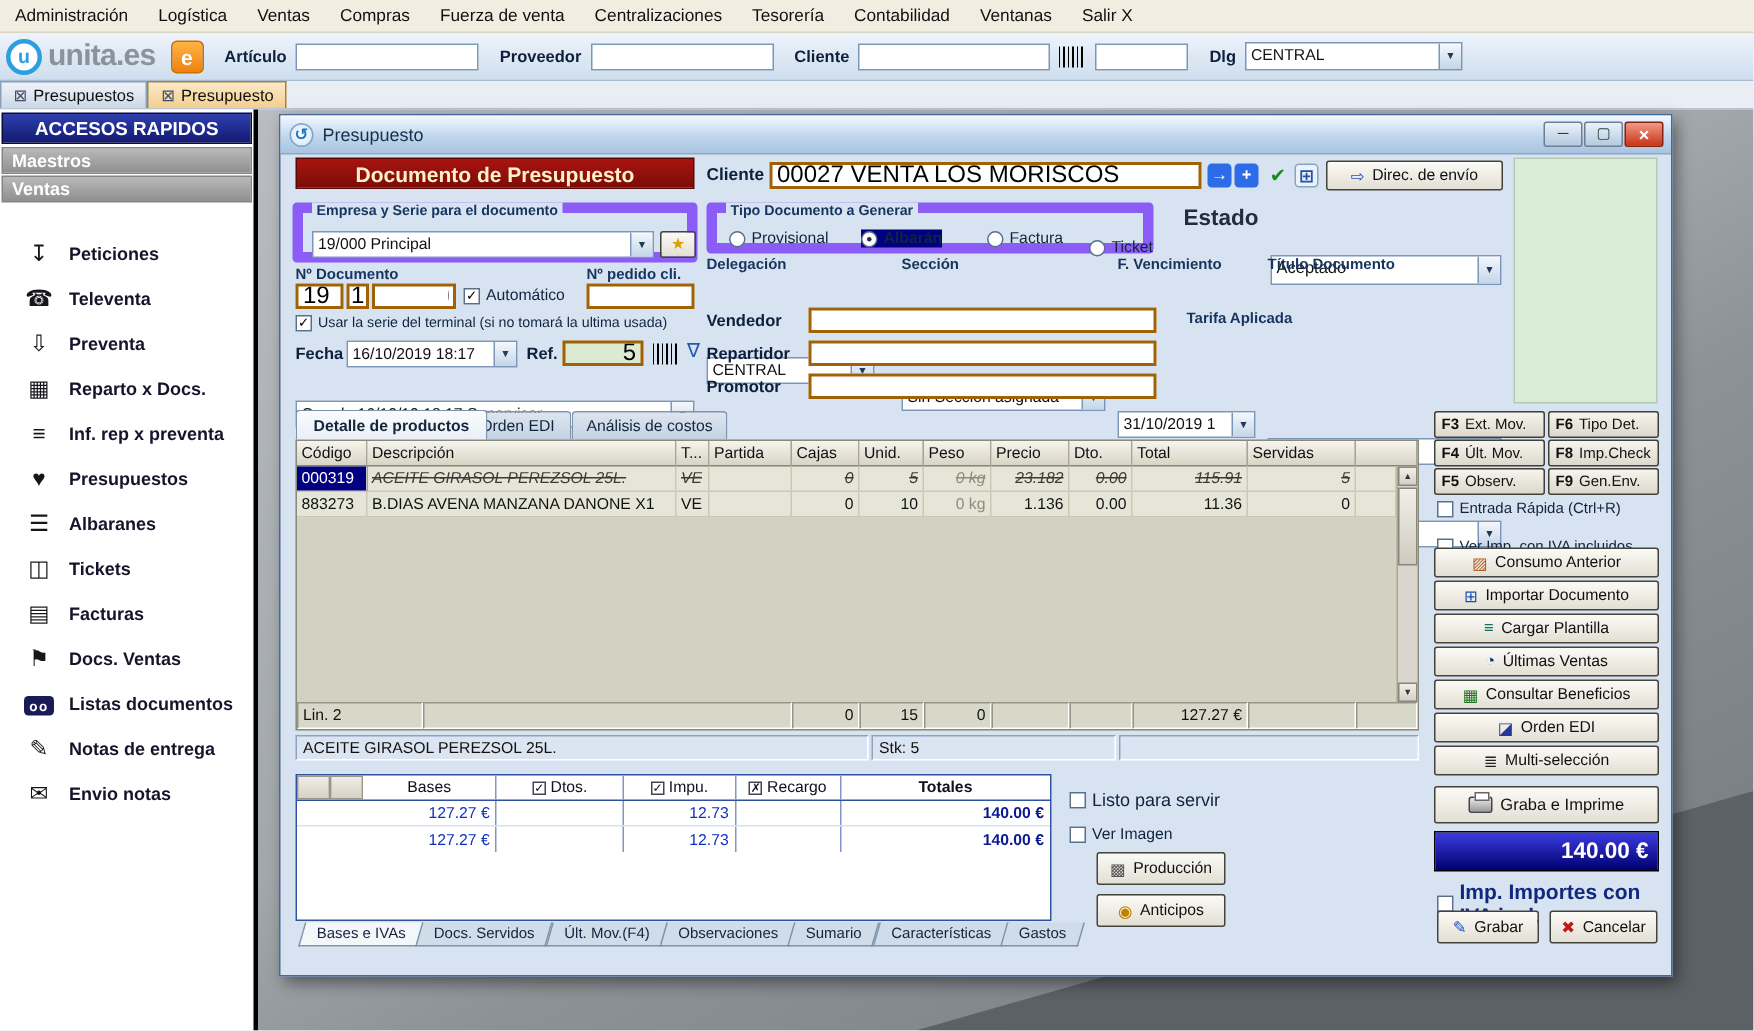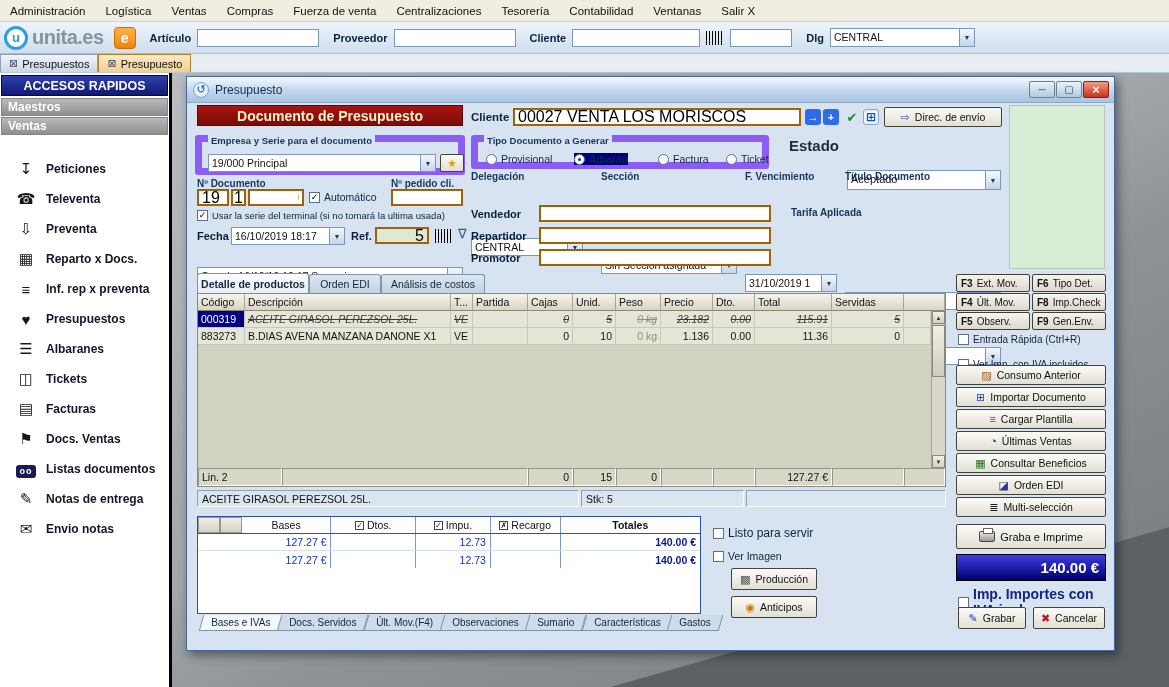--- a/index.html
+++ b/index.html
@@ -296,21 +296,21 @@
         <span class="rlbl">Provisional</span>
       </div>
     <div class="radio sel abs" style="left:96px; top:11px;">
         <span class="dot"></span>
         <span class="rlbl" style="font-weight:bold;">Albarán</span>
       </div>
     <div class="radio abs" style="left:180px; top:11px;">
         <span class="dot"></span>
         <span class="rlbl">Factura</span>
       </div>
-    <div class="radio abs" style="left:248px; top:11px;">
+    <div class="radio abs" style="left:248px; top:17px;">
         <span class="dot"></span>
         <span class="rlbl">Ticket</span>
       </div>
   </div>
   <span class="abs" style="left:602px; top:60px; font-size:15px; font-weight:600; color:#222c3c;">Estado</span>
   <div class="combo abs" style="left:660px; top:57px; width:154px; height:20px; font-size:11px;"><span>Aceptado</span></div>
 
   <span class="slabel abs" style="left:284px; top:94px;">Delegación</span>
   <div class="combo abs" style="left:284px; top:105px; width:112px;"><span>CENTRAL</span></div>
   <span class="slabel abs" style="left:414px; top:94px;">Sección</span>
@@ -322,21 +322,21 @@
 
   <span class="flabel abs" style="left:284px; top:131px;">Vendedor</span>
   <input class="field abs" style="left: 352px; top: 128px; width: 232px;">
   <span class="slabel abs" style="left:604px; top:130px;">Tarifa Aplicada</span>
   <div class="combo abs" style="left:604px; top:142px; width:210px;"><span>Mayorista</span></div>
   <span class="flabel abs" style="left:284px; top:153px;">Repartidor</span>
   <input class="field abs" style="left: 352px; top: 150px; width: 232px;">
   <span class="flabel abs" style="left:284px; top:175px;">Promotor</span>
   <input class="field abs" style="left: 352px; top: 172px; width: 232px;">
 
-  <div class="dtab active" style="left:10px; width:112px;">
+  <div class="dtab active" style="left:10px; width:128px;">
       <span>Detalle de productos</span>
     </div>
   <div class="dtab" style="left:122px; width:72px;">
       <span>Orden EDI</span>
     </div>
   <div class="dtab" style="left:194px; width:104px;">
       <span>Análisis de costos</span>
     </div>
 
   <div id="grid">

